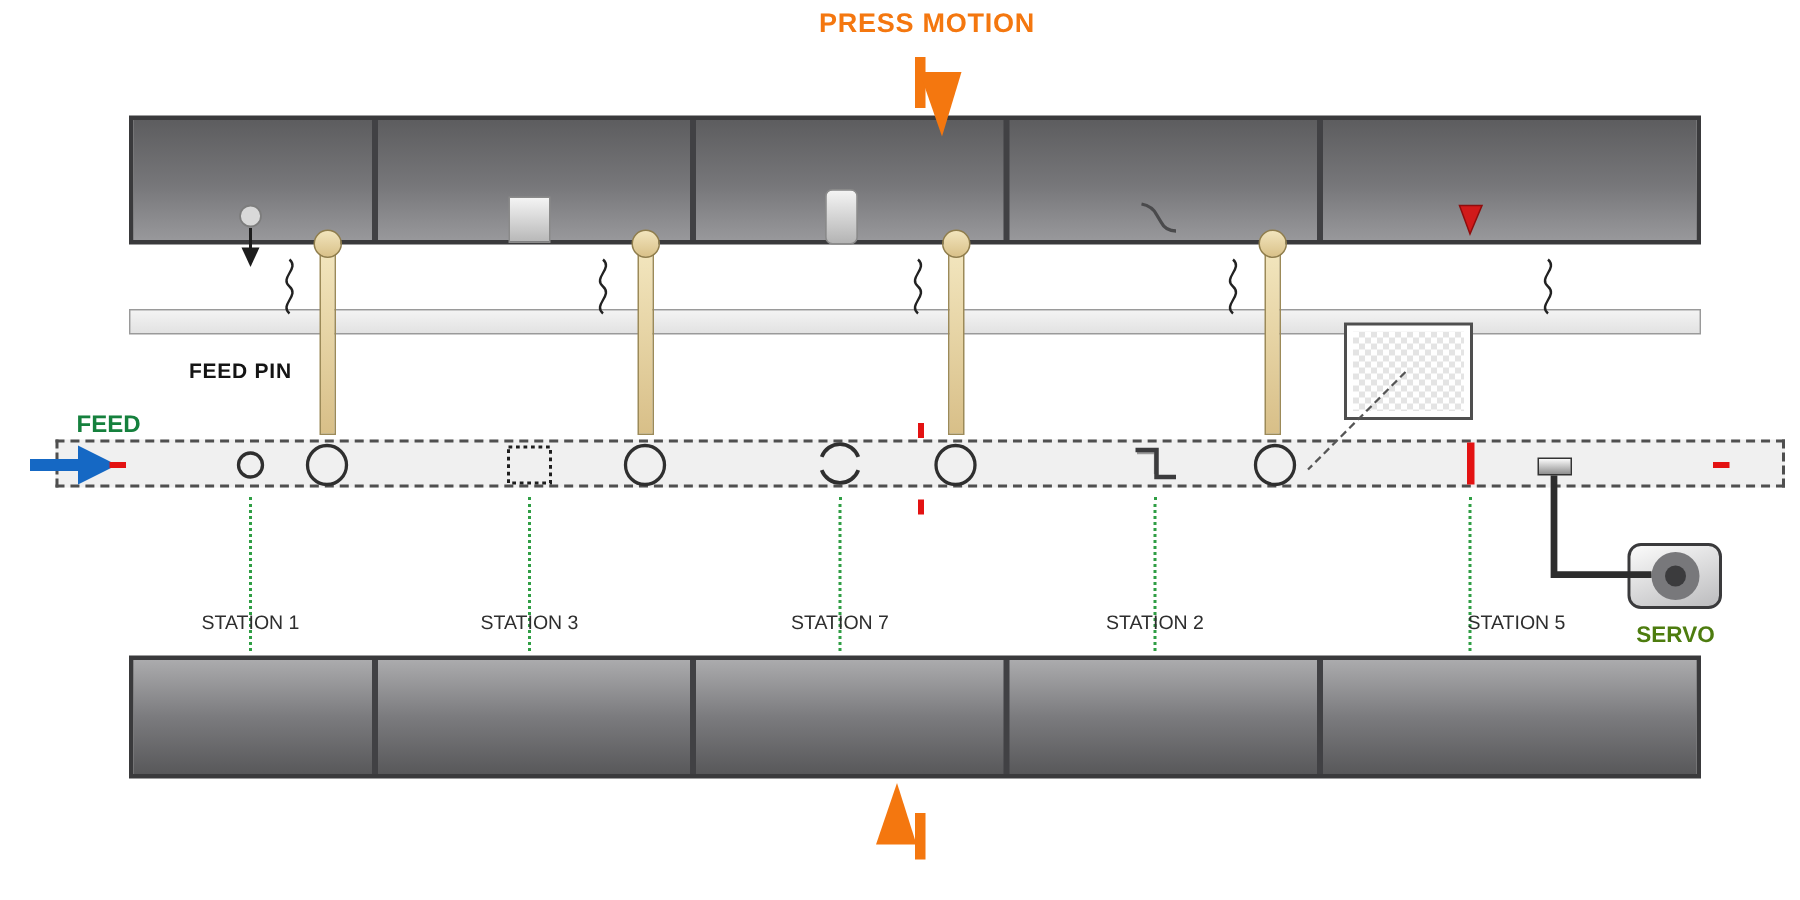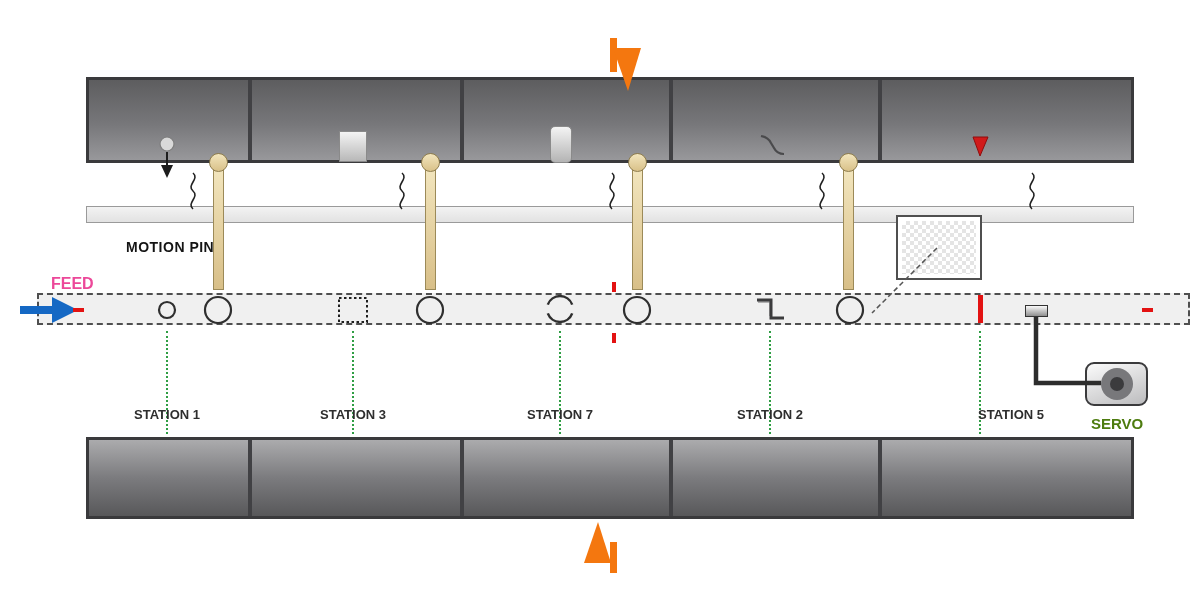--- a/index.html
+++ b/index.html
@@ -5,24 +5,24 @@
   * { margin:0; padding:0; box-sizing:border-box; }
   html,body { background:#ffffff; }
   body { font-family:"Liberation Sans", sans-serif; }
   .canvas { position:relative; width:1200px; height:600px; background:#fff; overflow:hidden; }
 
   .abs { position:absolute; }
 
   
   .press-title { left:533px; top:5px; width:170px; text-align:center;
     font-size:18px; font-weight:bold; color:#f4770f; letter-spacing:.5px; z-index:9; }
-  .feed-label  { left:51px; top:275px; font-size:16px; font-weight:bold; color:#ec4899; z-index:9; }
+  .feed-label  { left:51px; top:275px; font-size:16px; font-weight:bold; color:#15803d; z-index:9; }
   .pilotpin-label { left:126px; top:239px; font-size:14px; font-weight:bold; color:#141414; letter-spacing:.5px; z-index:9; }
   .servo-label { left:1083px; top:415px; width:68px; text-align:center; font-size:15px; font-weight:bold; color:#4d7c0f; z-index:9; }
-  .station-label { top:407px; width:100px; text-align:center; font-size:13px; font-weight:bold; color:#2e2e2e; z-index:9; }
+  .station-label { top:407px; width:100px; text-align:center; font-size:13px; font-weight:normal; color:#2e2e2e; z-index:9; }
 
   
   .die { left:86px; width:1048px; border:3px solid #3a3a3c; z-index:2; }
   .die-top { top:77px; height:86px; background:linear-gradient(180deg,#5d5d5f 0%,#77777a 55%,#98989b 100%); }
   .die-bottom { top:437px; height:82px; background:linear-gradient(180deg,#ababad 0%,#7b7b7e 50%,#58585a 100%); }
   .die-divider { position:absolute; top:0; bottom:0; width:4px; background:#414144; }
 
   
   .stripper { left:86px; top:206px; width:1048px; height:17px; background:linear-gradient(180deg,#f3f3f3,#e2e2e2);
     border:1px solid #9a9a9a; z-index:3; }
@@ -62,22 +62,23 @@
   .station-line { top:331px; height:103px; width:0; border-left:2px dotted #2f9e44; z-index:1; }
 
   
   .overlay { position:absolute; left:0; top:0; z-index:8; pointer-events:none; }
 </style>
 </head>
 <body>
 
 <div class="canvas">
 
+  <div class="abs press-title">PRESS MOTION</div>
   <div class="abs feed-label">FEED</div>
-  <div class="abs pilotpin-label">MOTION PIN</div>
+  <div class="abs pilotpin-label">FEED PIN</div>
   <div class="abs servo-label">SERVO</div>
 
   <div class="abs station-label" style="left:117px;">STATION 1</div>
   <div class="abs station-label" style="left:303px;">STATION 3</div>
   <div class="abs station-label" style="left:510px;">STATION 7</div>
   <div class="abs station-label" style="left:720px;">STATION 2</div>
   <div class="abs station-label" style="left:961px;">STATION 5</div>
 
   <div class="abs station-line" style="left:166px;"></div>
   <div class="abs station-line" style="left:352px;"></div>

